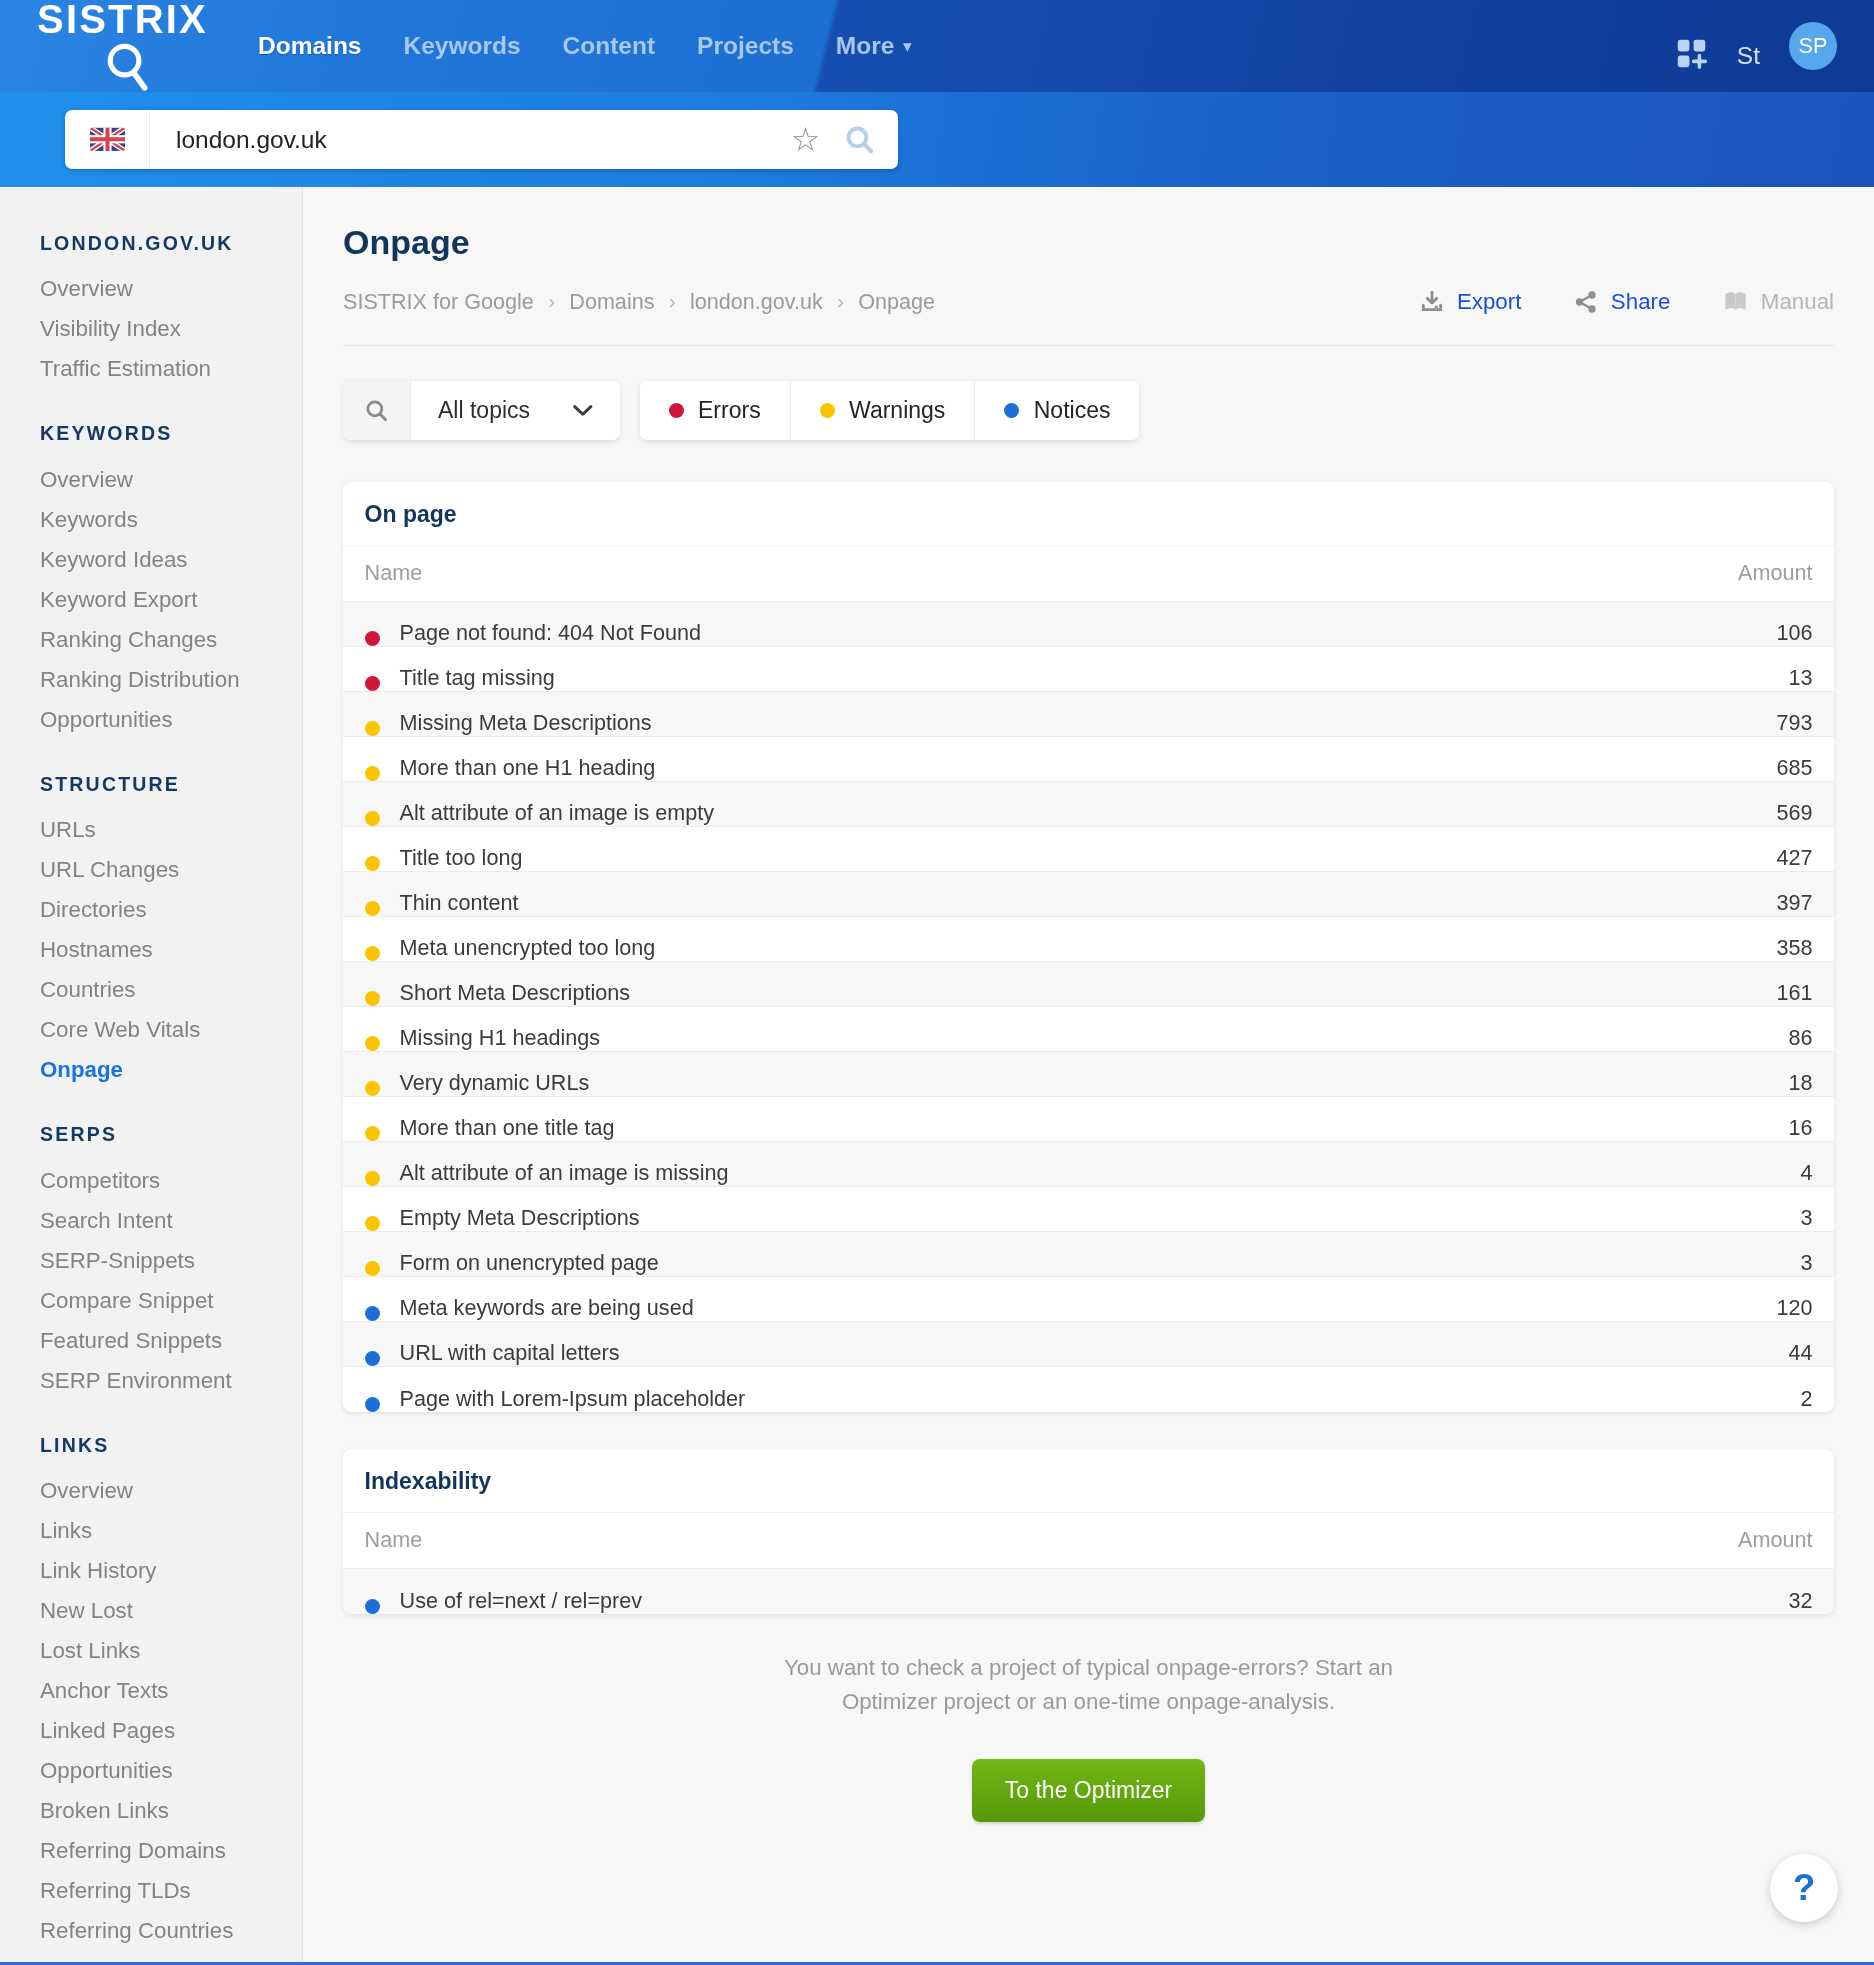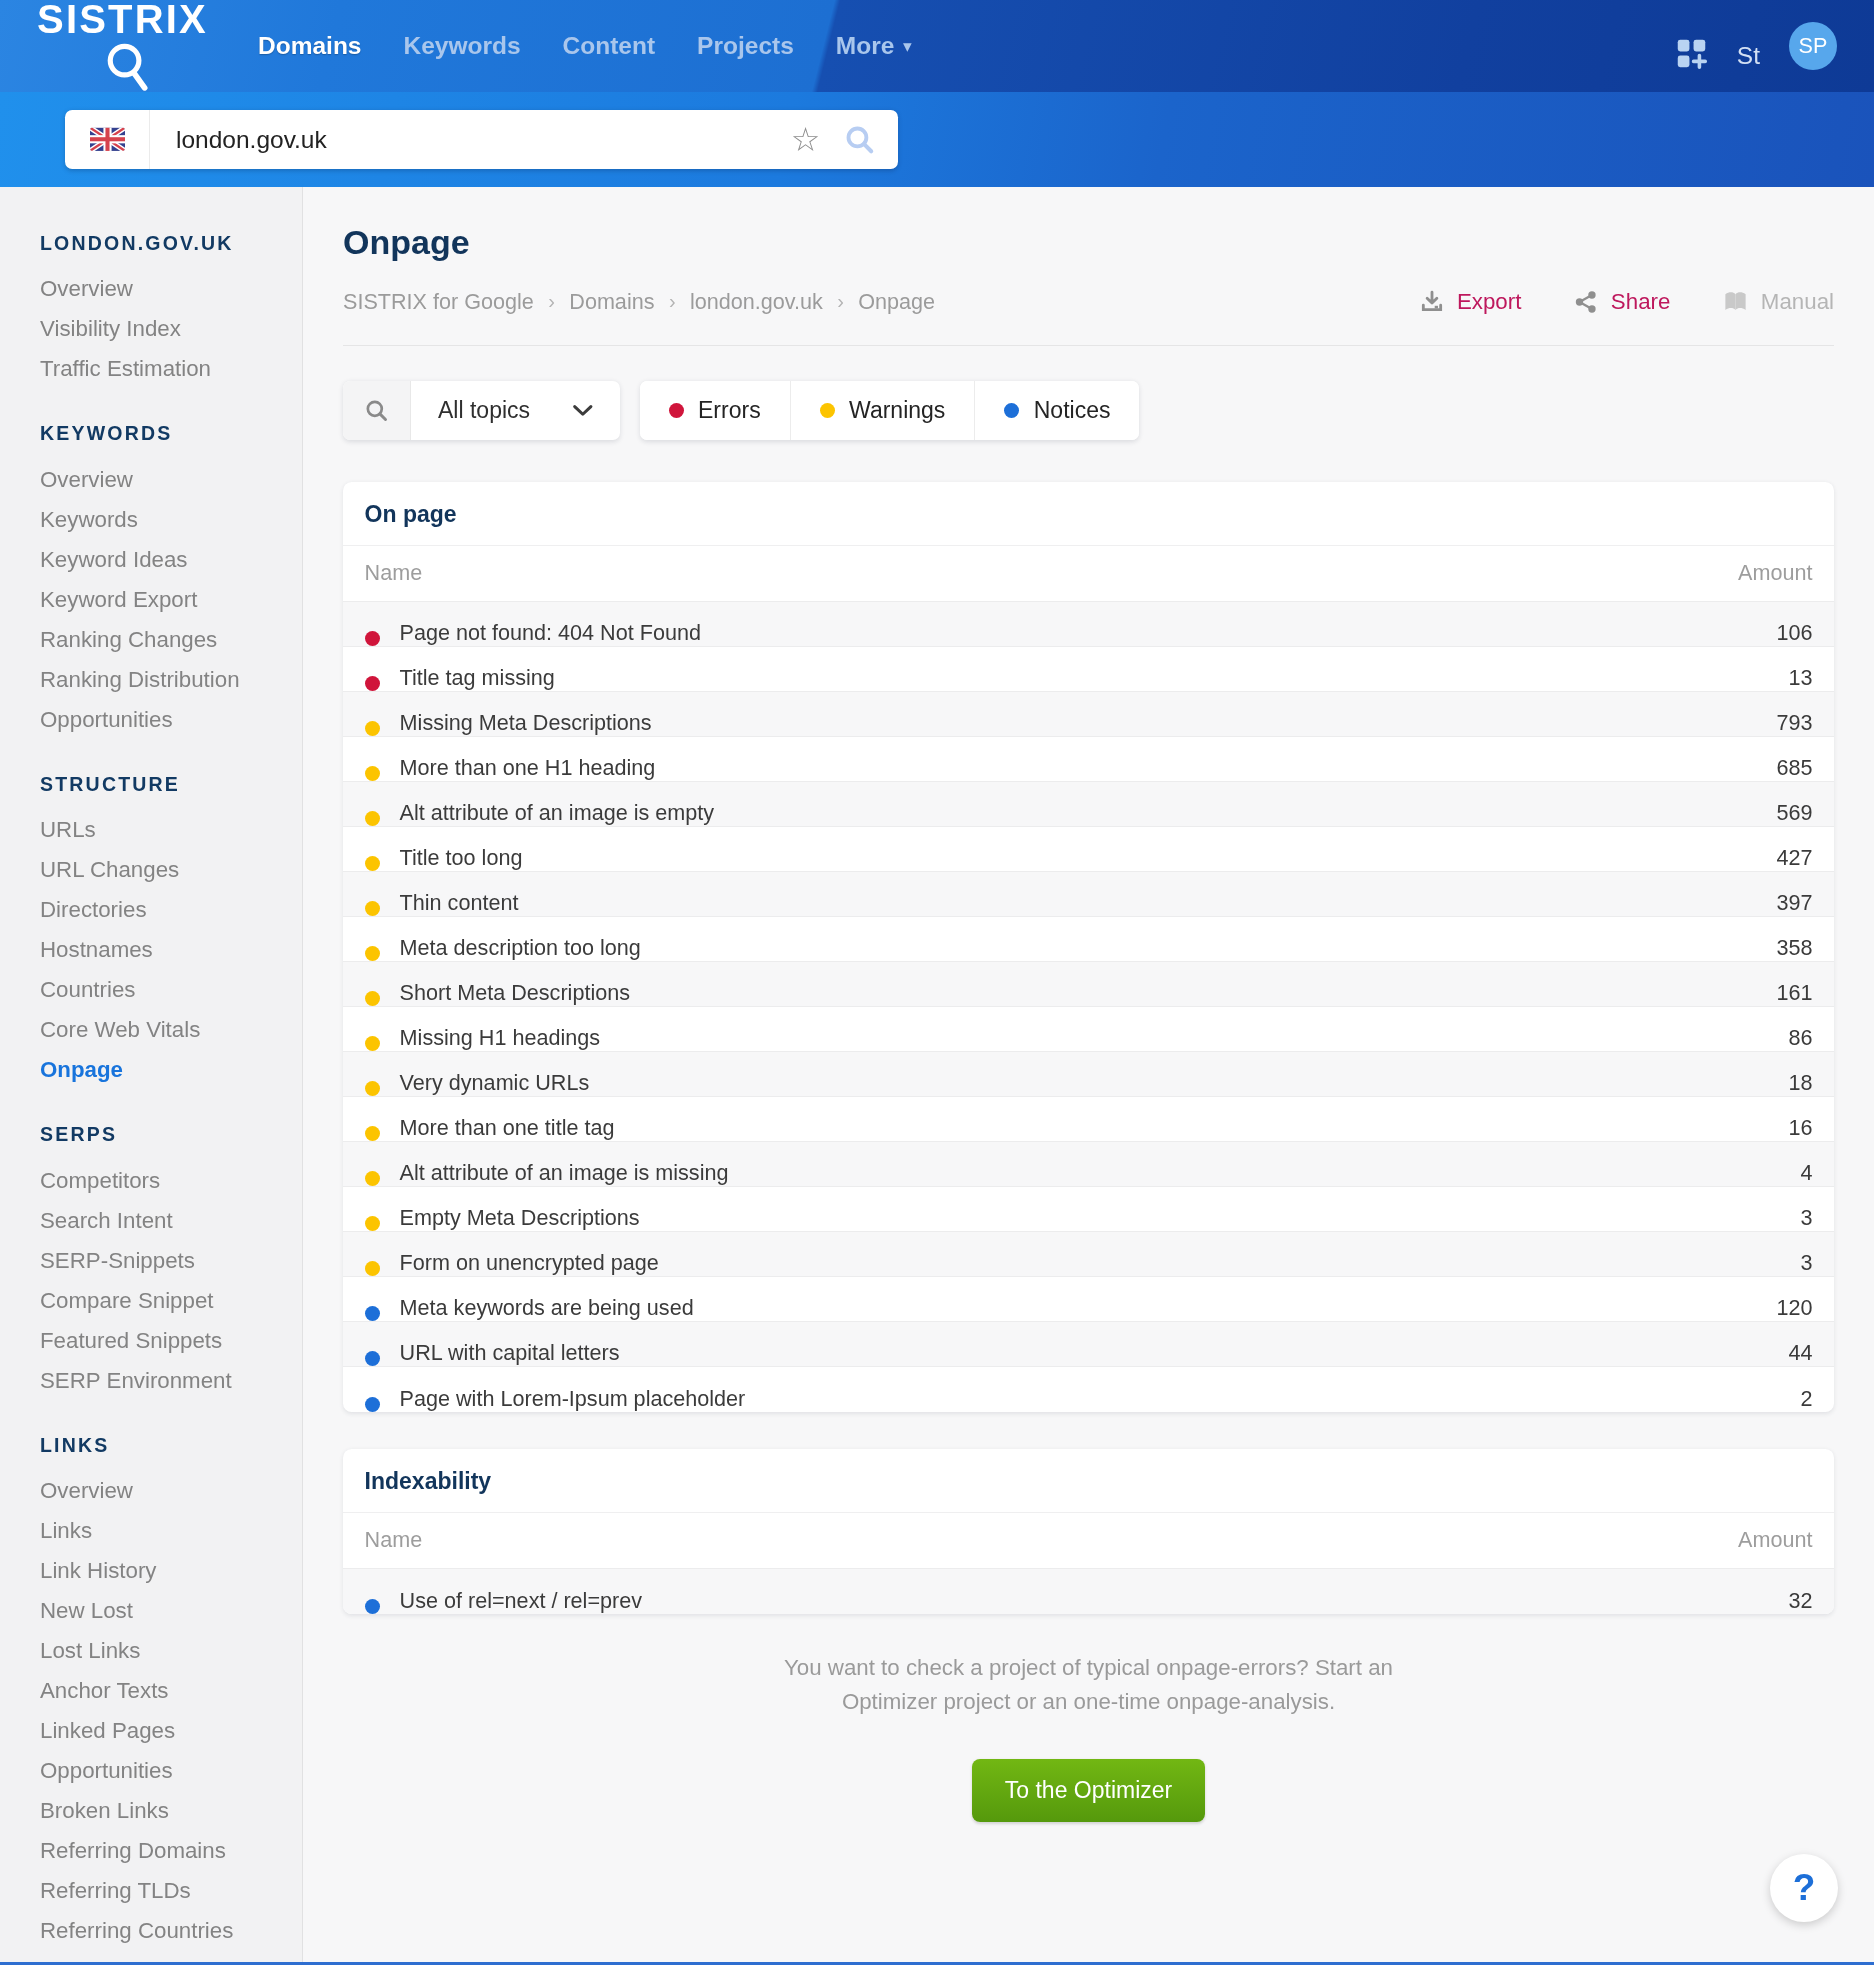--- a/index.html
+++ b/index.html
@@ -54,21 +54,21 @@
   .side-item { font-size:22.3px; color:#838383; line-height:40px; cursor:pointer; white-space:nowrap; }
   .side-item.active { color:#1874dc; font-weight:bold; }
 
   .main { flex:1; padding:36px 40px 0 40px; overflow:hidden; }
   .page-title { font-size:34px; color:#12355b; margin-bottom:26px; }
   .crumb-row { display:flex; align-items:center; justify-content:space-between; }
   .breadcrumb { font-size:21.6px; color:#9b9b9b; display:flex; align-items:center; }
   .crumb { cursor:pointer; }
   .crumb-sep { margin:0 14.4px; color:#b4b4b4; font-size:20px; }
   .page-actions { display:flex; align-items:center; }
-  .action { display:flex; align-items:center; gap:11.5px; font-size:22.3px; color:#be185d; margin-left:52px; cursor:pointer; }
+  .action { display:flex; align-items:center; gap:11.5px; font-size:22.3px; color:#1d4ed8; margin-left:52px; cursor:pointer; }
   .action.disabled { color:#b5b5b5; }
   .divider { height:0.7px; background:#e5e5e6; margin:30px 0 35px; }
 
   
   .filter-row { display:flex; gap:20px; margin-bottom:42px; }
   .topic-box { display:flex; align-items:center; background:#fff; border-radius:7.2px; box-shadow:0 1.4px 5px rgba(30,40,60,.13); overflow:hidden; height:59px; cursor:pointer; }
   .topic-search { width:68px; height:100%; background:#f4f4f5; border-right:0.7px solid #e8e8e8; display:flex; align-items:center; justify-content:center; }
   .topic-label { padding:0 42px 0 27px; font-size:23px; color:#2f2f2f; }
   .topic-caret { margin-right:26px; display:flex; }
   .toggle-group { display:flex; background:#fff; border-radius:7.2px; box-shadow:0 1.4px 5px rgba(30,40,60,.13); overflow:hidden; height:59px; }
@@ -349,21 +349,21 @@
             <span class="label">Title too long</span>
             <span class="amount">427</span>
           </div>
           <div class="trow odd">
             <span class="dot" style="background: rgb(252, 196, 0);"></span>
             <span class="label">Thin content</span>
             <span class="amount">397</span>
           </div>
           <div class="trow">
             <span class="dot" style="background: rgb(252, 196, 0);"></span>
-            <span class="label">Meta description too long</span>
+            <span class="label">Meta unencrypted too long</span>
             <span class="amount">358</span>
           </div>
           <div class="trow odd">
             <span class="dot" style="background: rgb(252, 196, 0);"></span>
             <span class="label">Short Meta Descriptions</span>
             <span class="amount">161</span>
           </div>
           <div class="trow">
             <span class="dot" style="background: rgb(252, 196, 0);"></span>
             <span class="label">Missing H1 headings</span>

